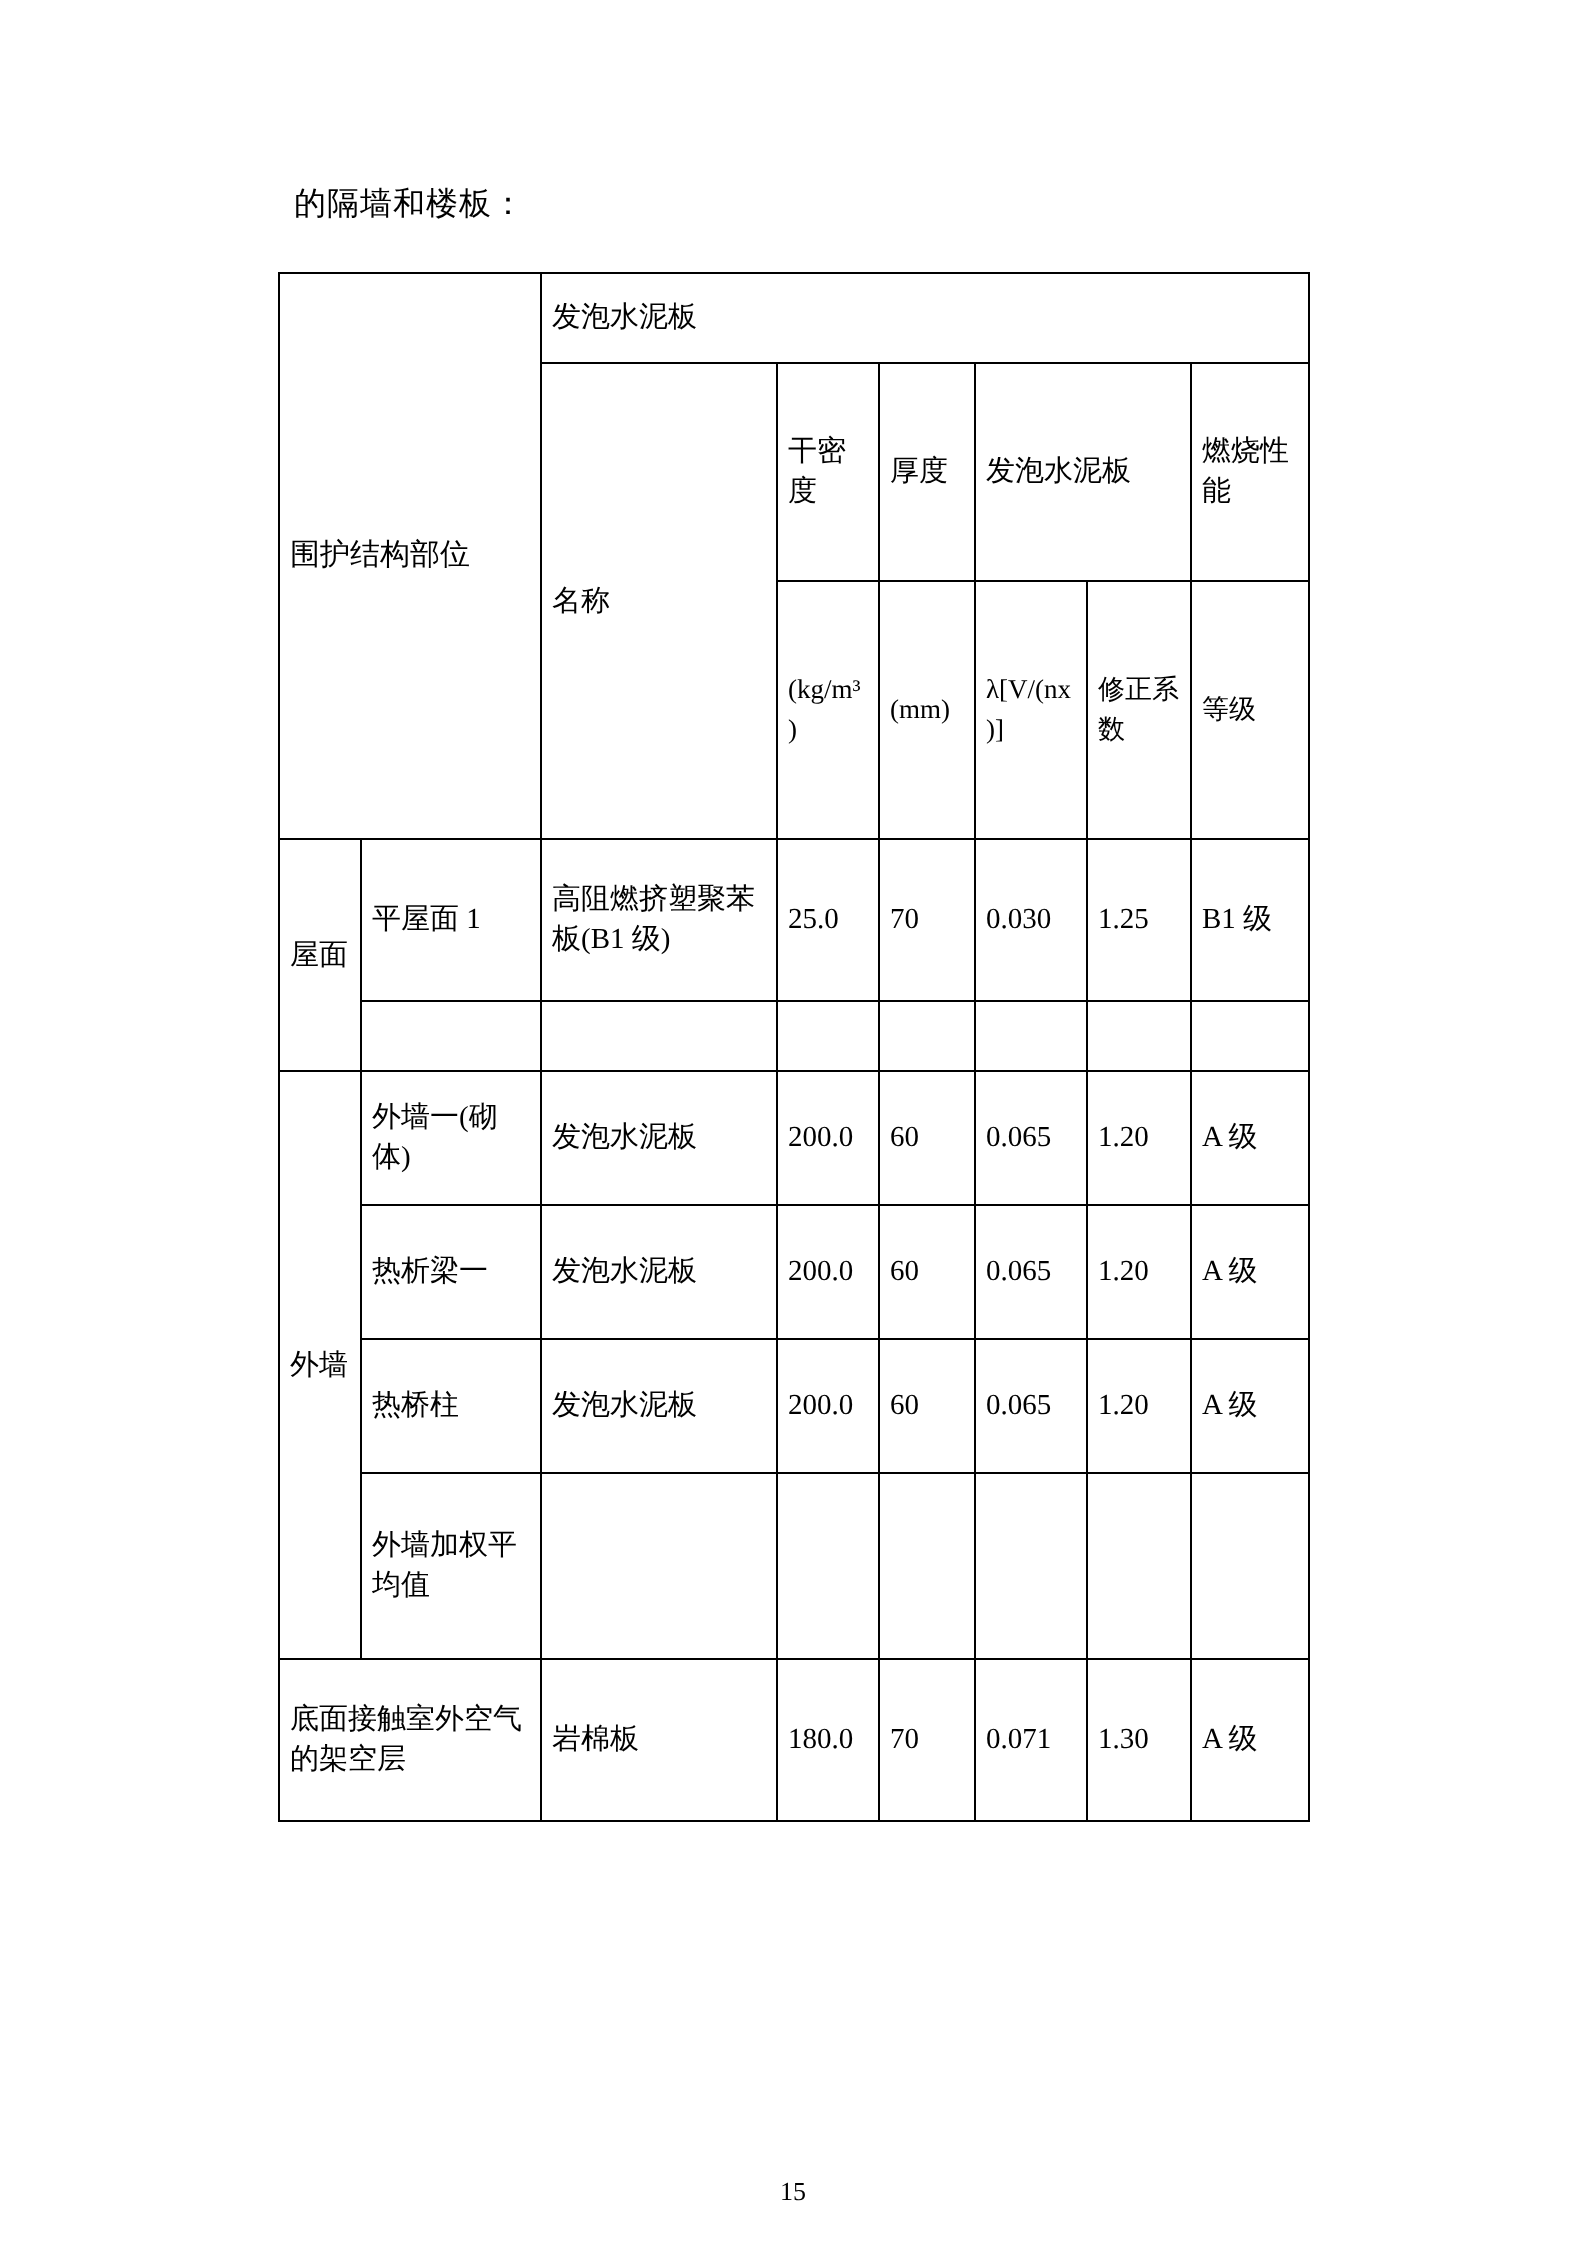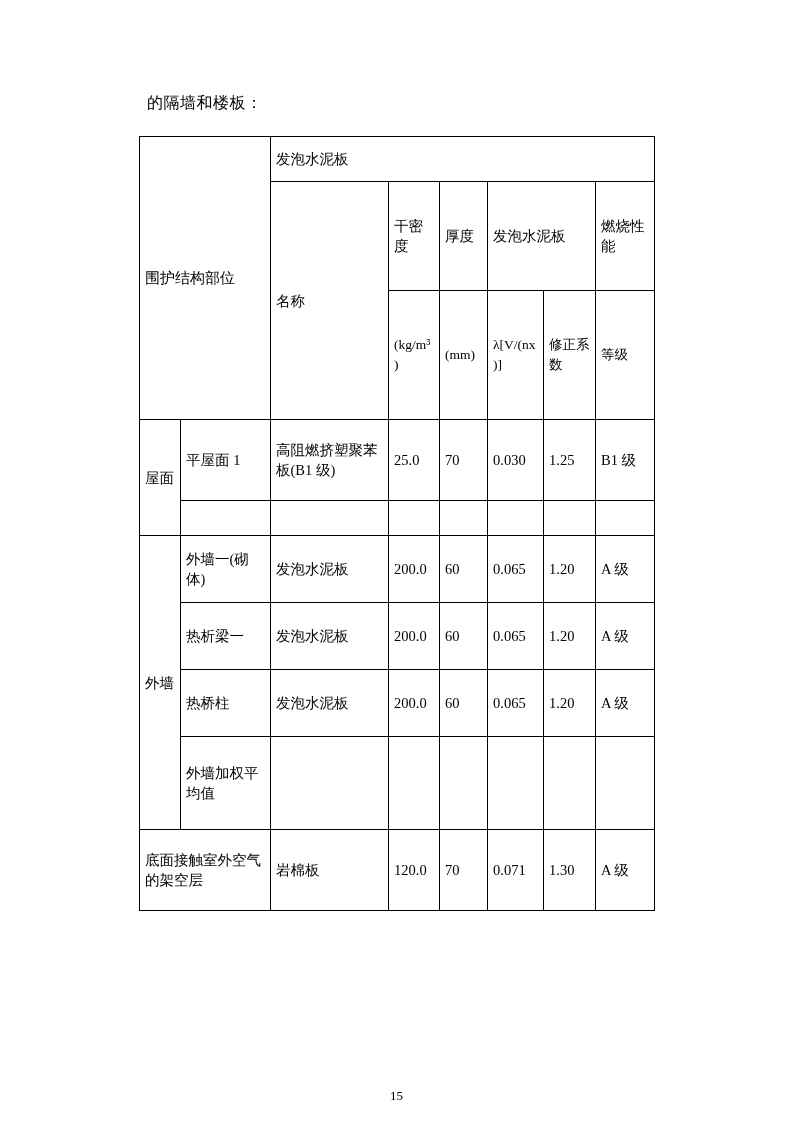--- a/index.html
+++ b/index.html
@@ -161,21 +161,21 @@
         <td></td>
         <td></td>
         <td></td>
         <td></td>
         <td></td>
       </tr>
 
       <tr>
         <td colspan="2" class="c-left" style="height:72px">底面接触室外空气的架空层</td>
         <td class="c-left">岩棉板</td>
-        <td class="c-left">120.0</td>
+        <td class="c-left">180.0</td>
         <td class="c-mid">70</td>
         <td class="c-left">0.071</td>
         <td class="c-mid">1.30</td>
         <td class="c-mid">A 级</td>
       </tr>
     </tbody>
   </table>
 
   <div class="footer-num">15</div>
 </div>

